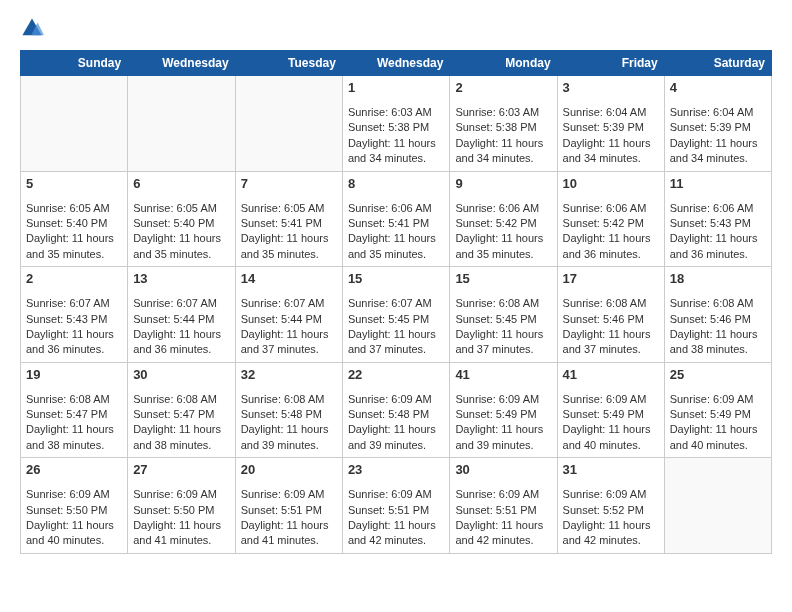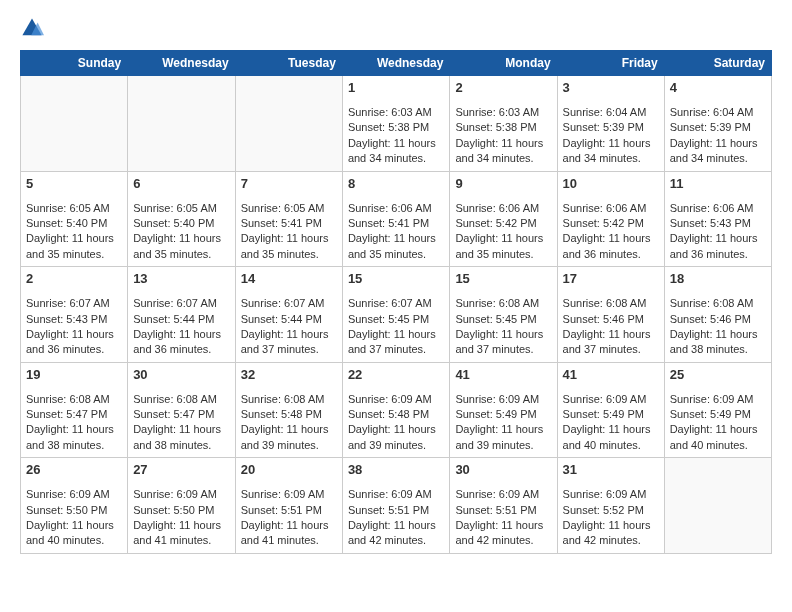--- a/index.html
+++ b/index.html
@@ -328,21 +328,21 @@
 and 41 minutes.</div>
           </td>
           <td>
             <span class="day-number">20</span>
             <div class="day-info" style="white-space: pre-line;">Sunrise: 6:09 AM
 Sunset: 5:51 PM
 Daylight: 11 hours
 and 41 minutes.</div>
           </td>
           <td>
-            <span class="day-number">38</span>
+            <span class="day-number">23</span>
             <div class="day-info" style="white-space: pre-line;">Sunrise: 6:09 AM
 Sunset: 5:51 PM
 Daylight: 11 hours
 and 42 minutes.</div>
           </td>
           <td>
             <span class="day-number">30</span>
             <div class="day-info" style="white-space: pre-line;">Sunrise: 6:09 AM
 Sunset: 5:51 PM
 Daylight: 11 hours

